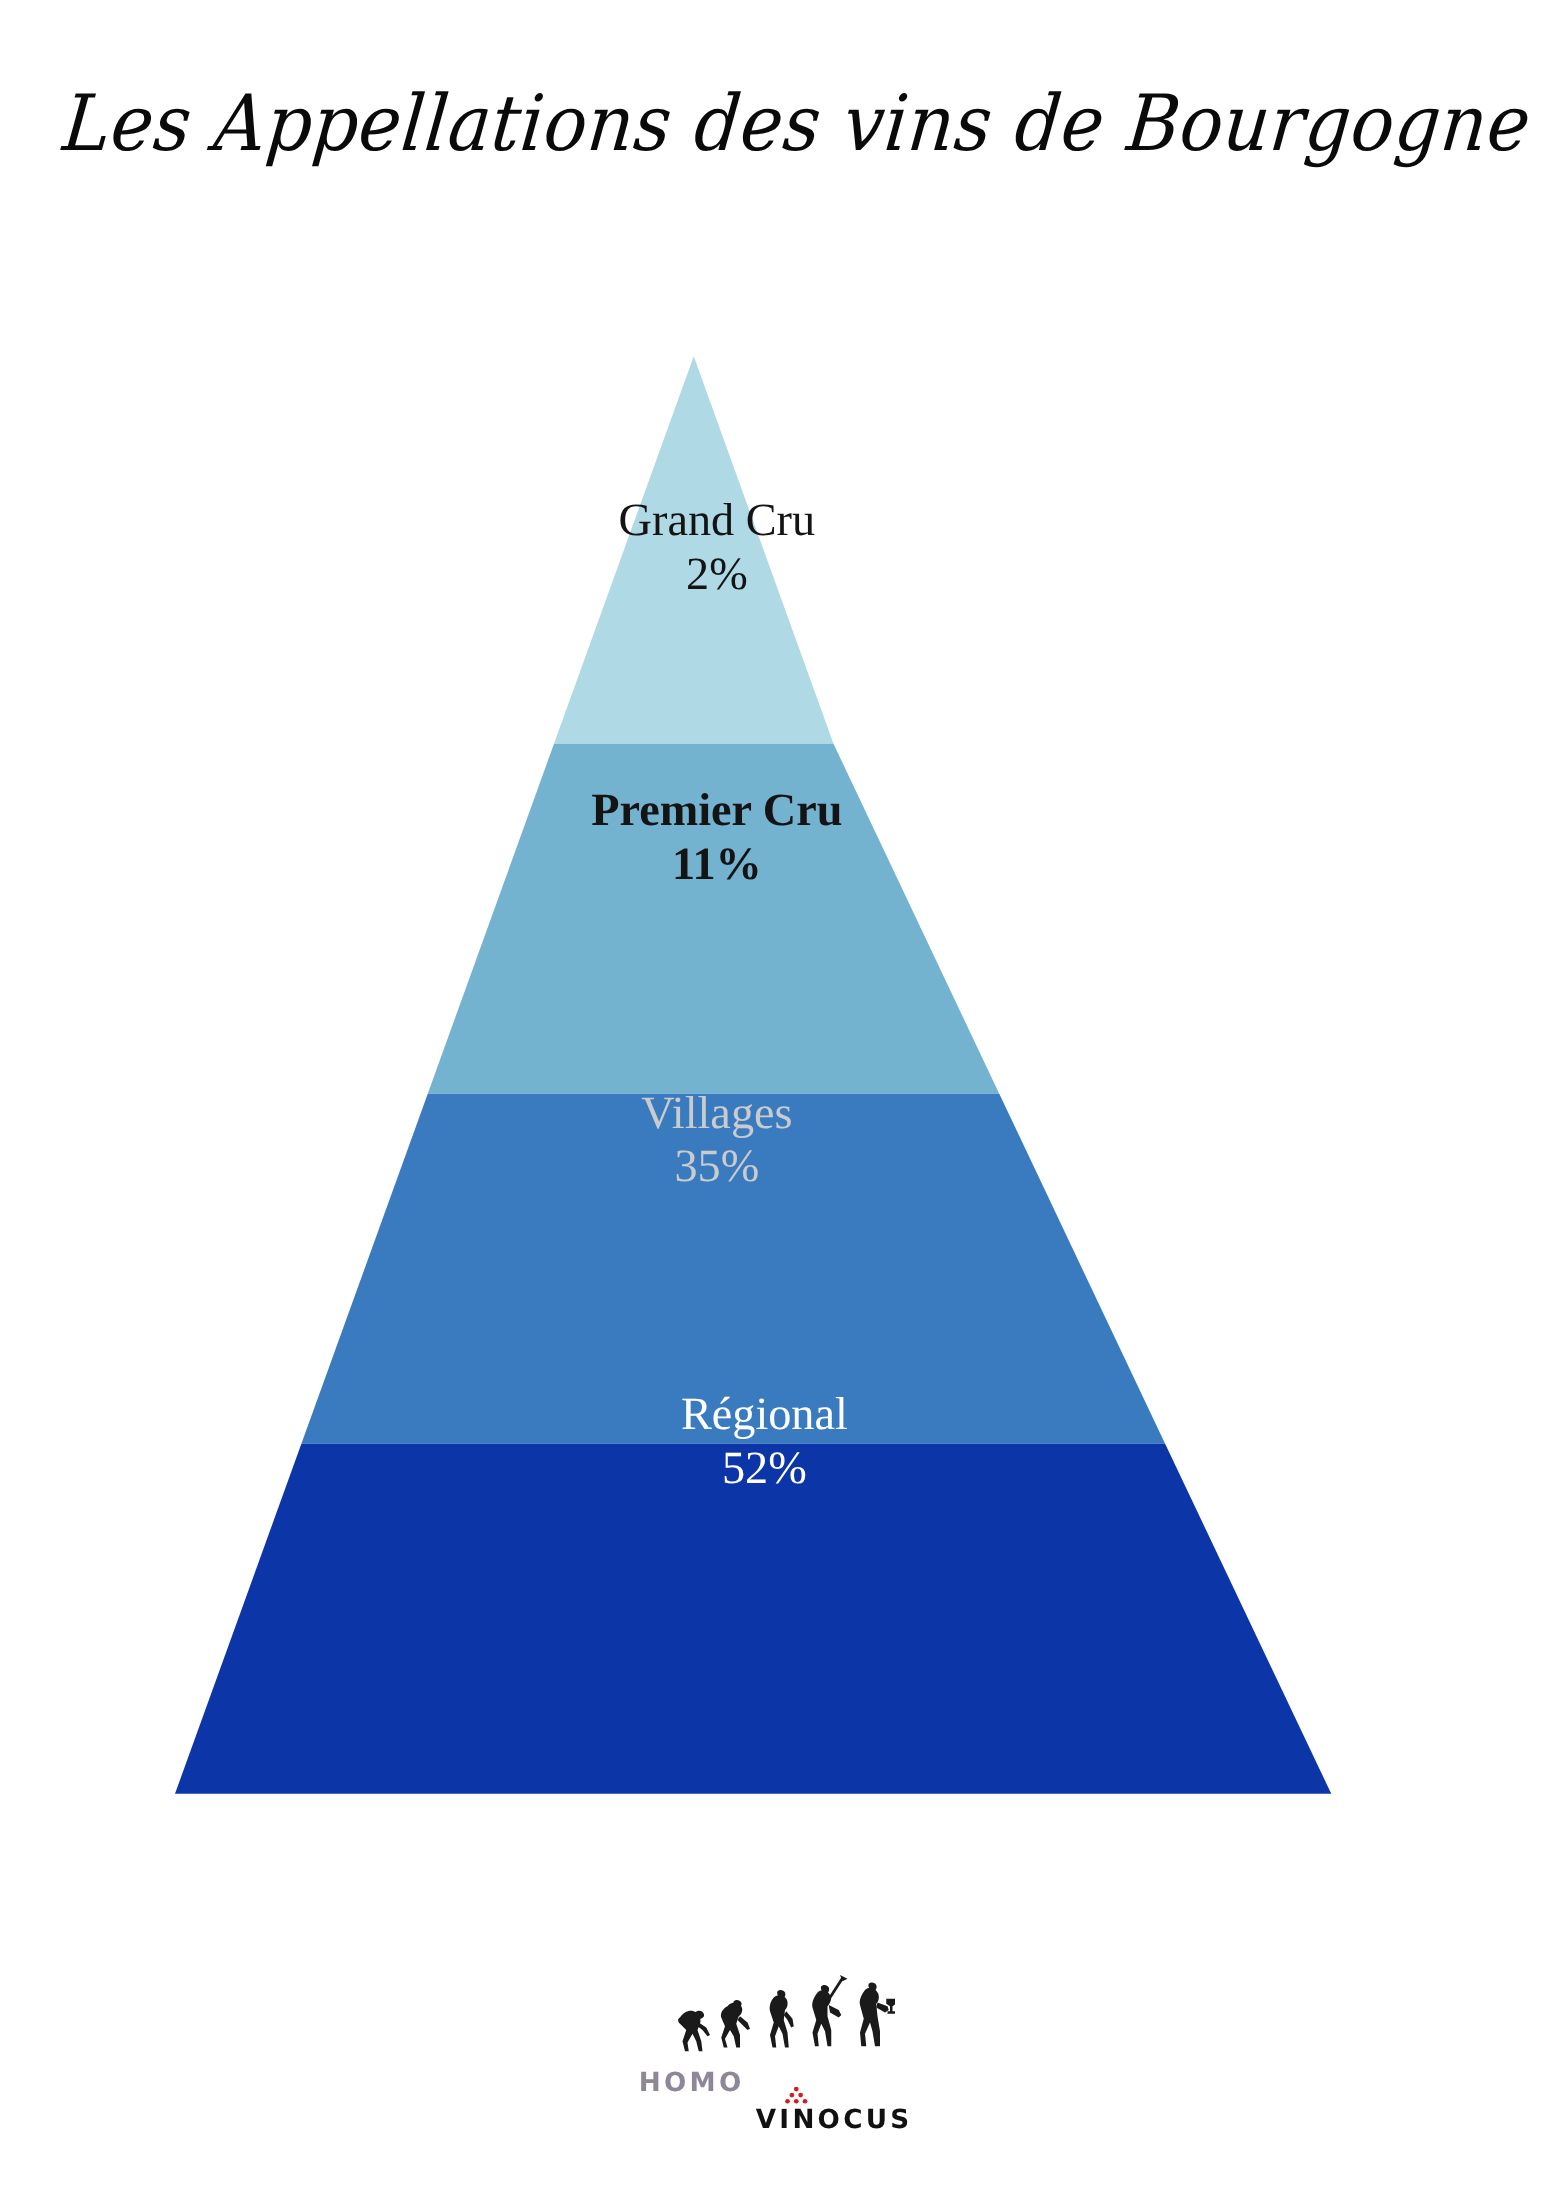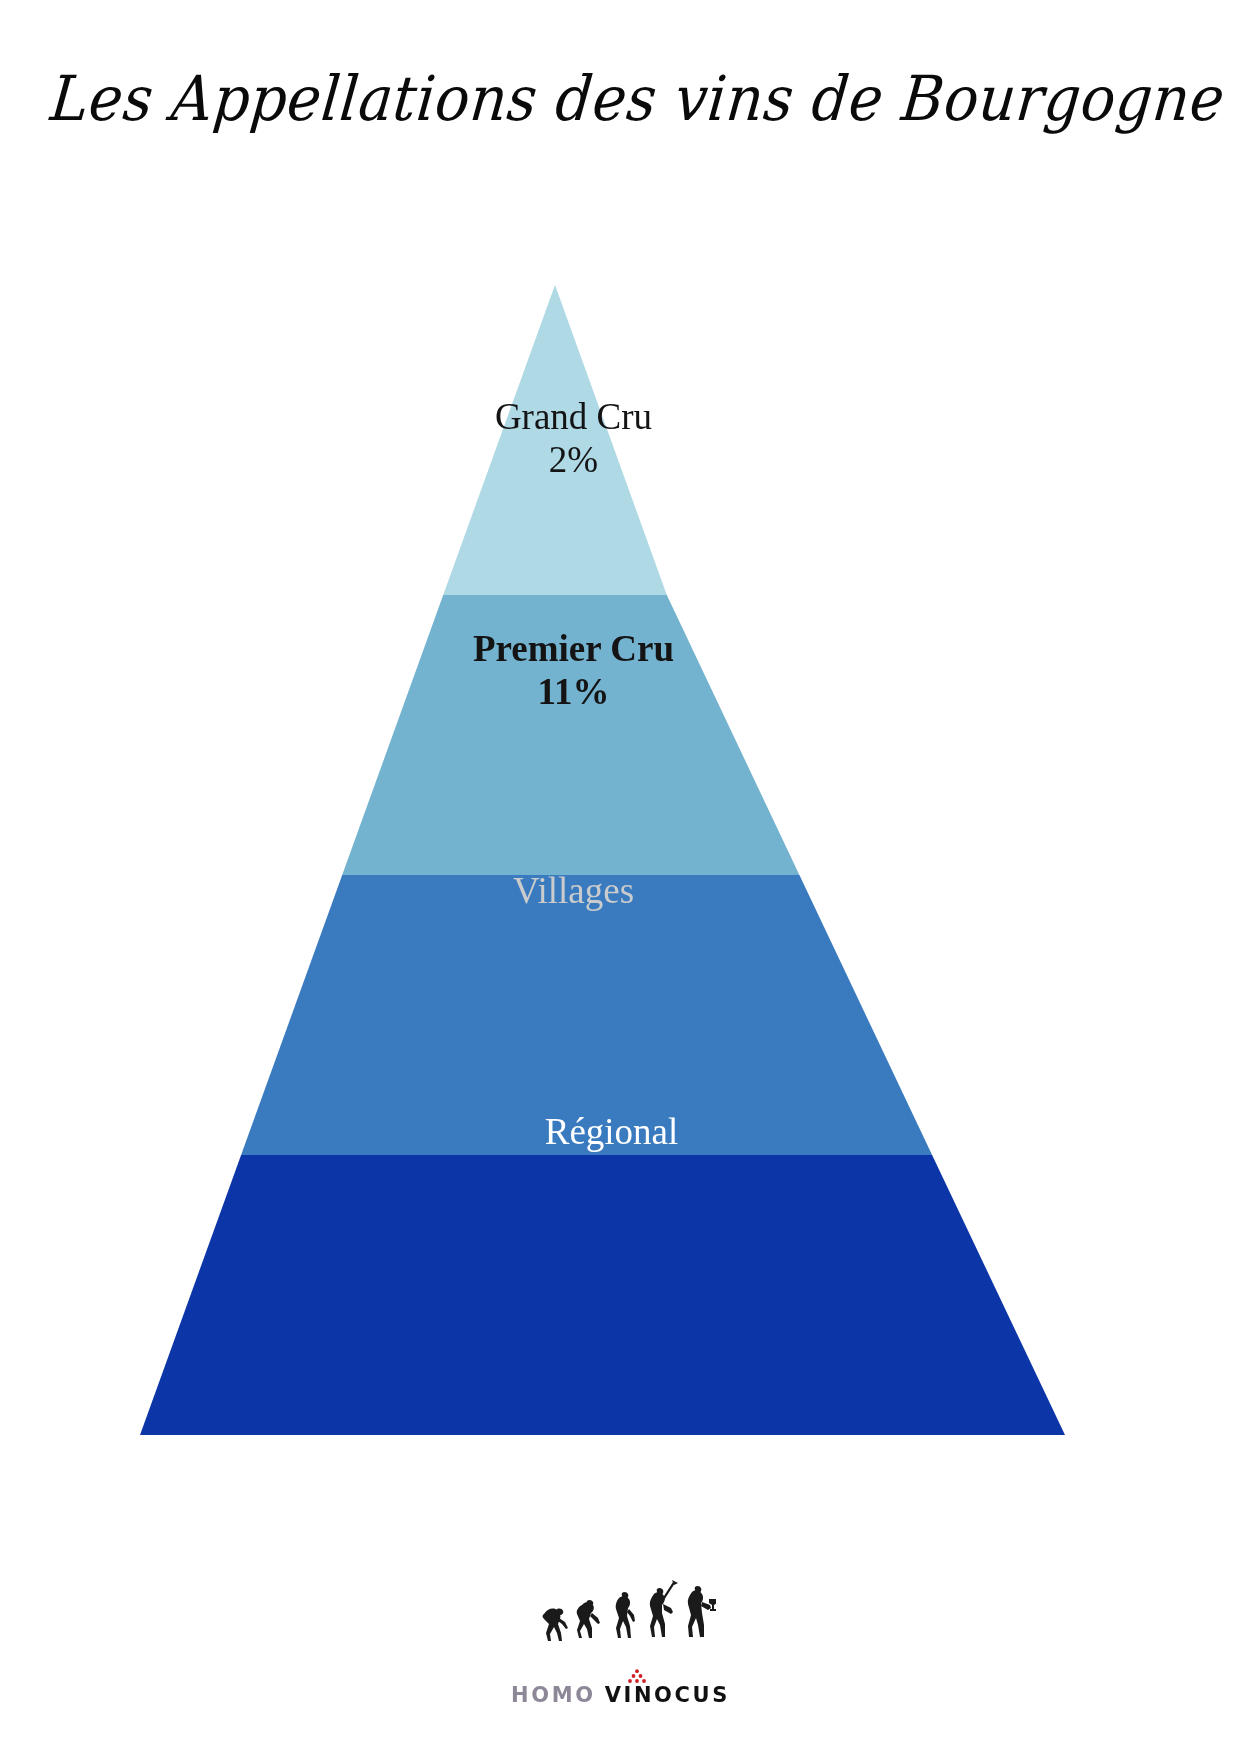--- a/index.html
+++ b/index.html
@@ -64,21 +64,20 @@
   .logo-figures { display:block; margin:0 auto; }
   .logo-word {
     margin-top:4px;
     font-family:"DejaVu Sans", sans-serif;
     font-weight:700;
     font-size:21px;
     letter-spacing:2.6px;
     line-height:1;
     display:flex;
     justify-content:center;
-    align-items:flex-end;
     gap:9px;
   }
   .logo-homo { color:#8d8797; }
   .logo-vino { color:#111111; position:relative; display:inline-block;margin-top:29px; }
   .grape {
     position:absolute;
     left:21px; top:-16px;
     width:22px; height:14px;
   }
 </style>
@@ -109,24 +108,26 @@
     <span class="pct">2%</span>
   </div>
 
   <div class="band-label" id="lbl-premier" style="color: rgb(20, 20, 20);">
     <span class="name">Premier Cru</span>
     <span class="pct">11%</span>
   </div>
 
   <div class="band-label" id="lbl-villages" style="color: rgb(201, 203, 204);">
     <span class="name">Villages</span>
+    <span class="pct">35%</span>
   </div>
 
   <div class="band-label" id="lbl-regional" style="color: rgb(255, 255, 255); margin-left: 38px;">
     <span class="name">Régional</span>
+    <span class="pct">52%</span>
   </div>
 
   <div class="logo">
 
     <svg class="logo-figures" width="190" height="72" viewBox="0 0 190 72">
       <g fill="#1a1a1a">
 
         <path d="M18 34c3-5 9-7 13-4 3 2 4 6 3 9l-2 5 3 9 1 8h-3l-2-8-3-6-4 7 1 7h-3l-2-8 3-9-5-5c-2-2-2-4 0-5z"></path>
         <path d="M30 30c2-2 6-2 7 1 1 2-1 4-3 4-3 1-5-3-4-5z"></path>
         <path d="M33 38l6 4 3 6-2 1-4-5-4-3z"></path>

